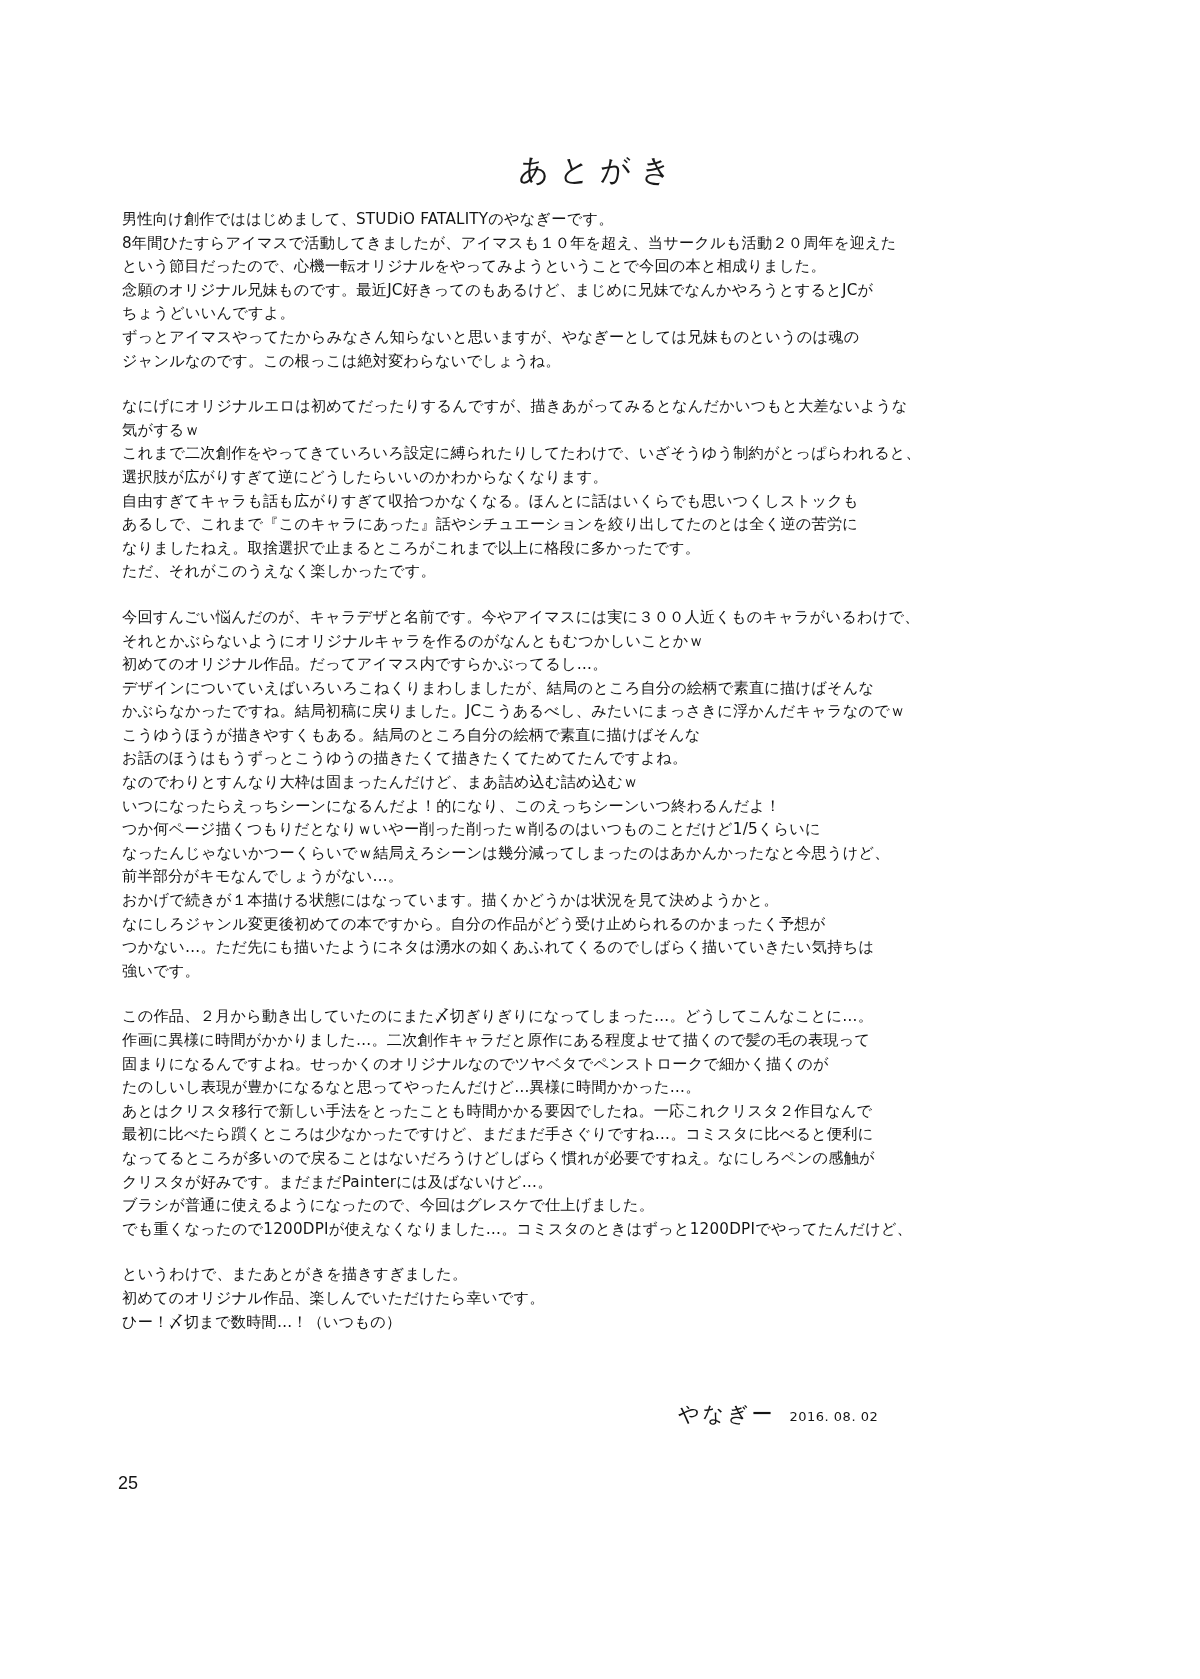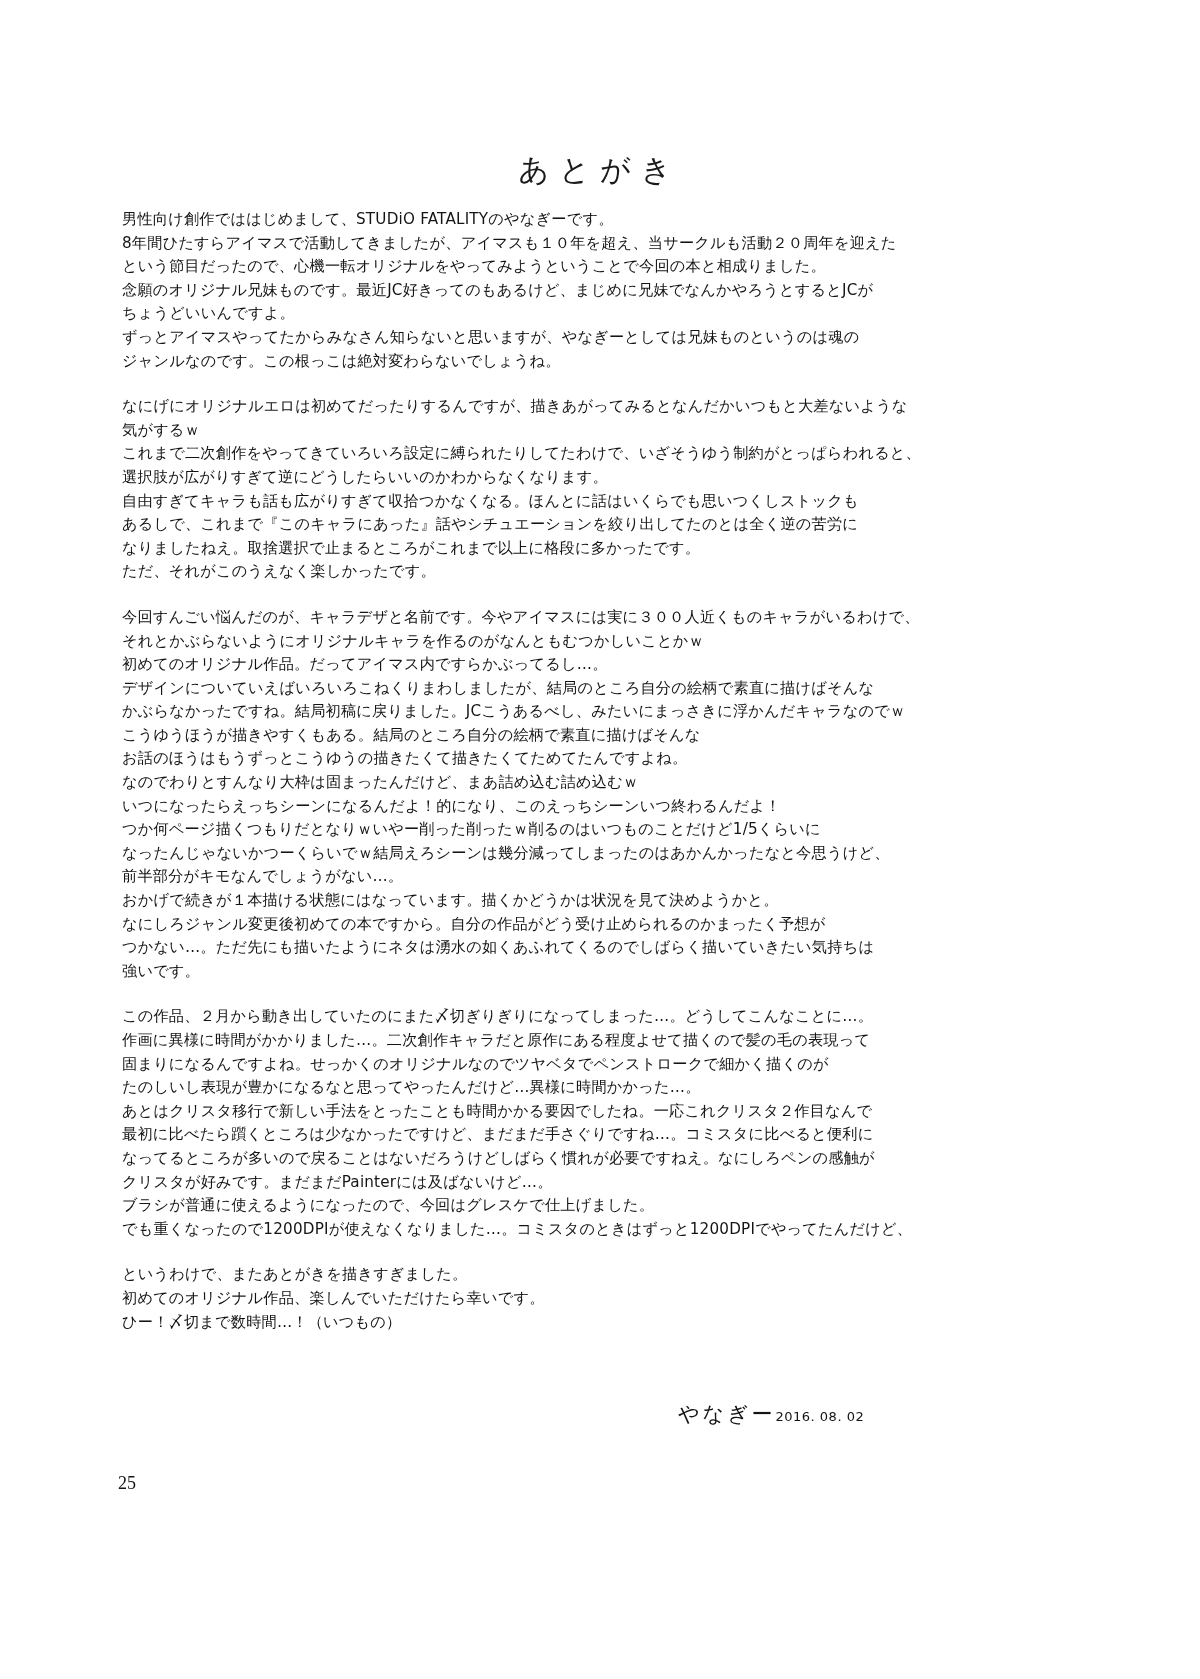--- a/index.html
+++ b/index.html
@@ -45,39 +45,40 @@
   }
   .para div {
     white-space: pre-wrap;
   }
   .signature {
     position: absolute;
     left: 678px;
     top: 1400px;
     display: flex;
     align-items: baseline;
+    gap: 14px;
     justify-content: center;
   }
   .sig-name {
     font-size: 21px;
     letter-spacing: 3px;
     color: #141414;
   }
   .sig-date {
     font-size: 13px;
     letter-spacing: 0.5px;
     color: #141414;
   }
   .page-number {
     position: absolute;
     left: 118px;
     top: 1473px;
     font-size: 18px;
     color: #141414;
-    font-family: Liberation Serif, serif;
+    font-family: Liberation Sans, sans-serif;
   }
 </style>
 </head>
 <body>
 
 <div class="page">
 
   <div class="title">あとがき</div>
 
   <div class="body-text">

